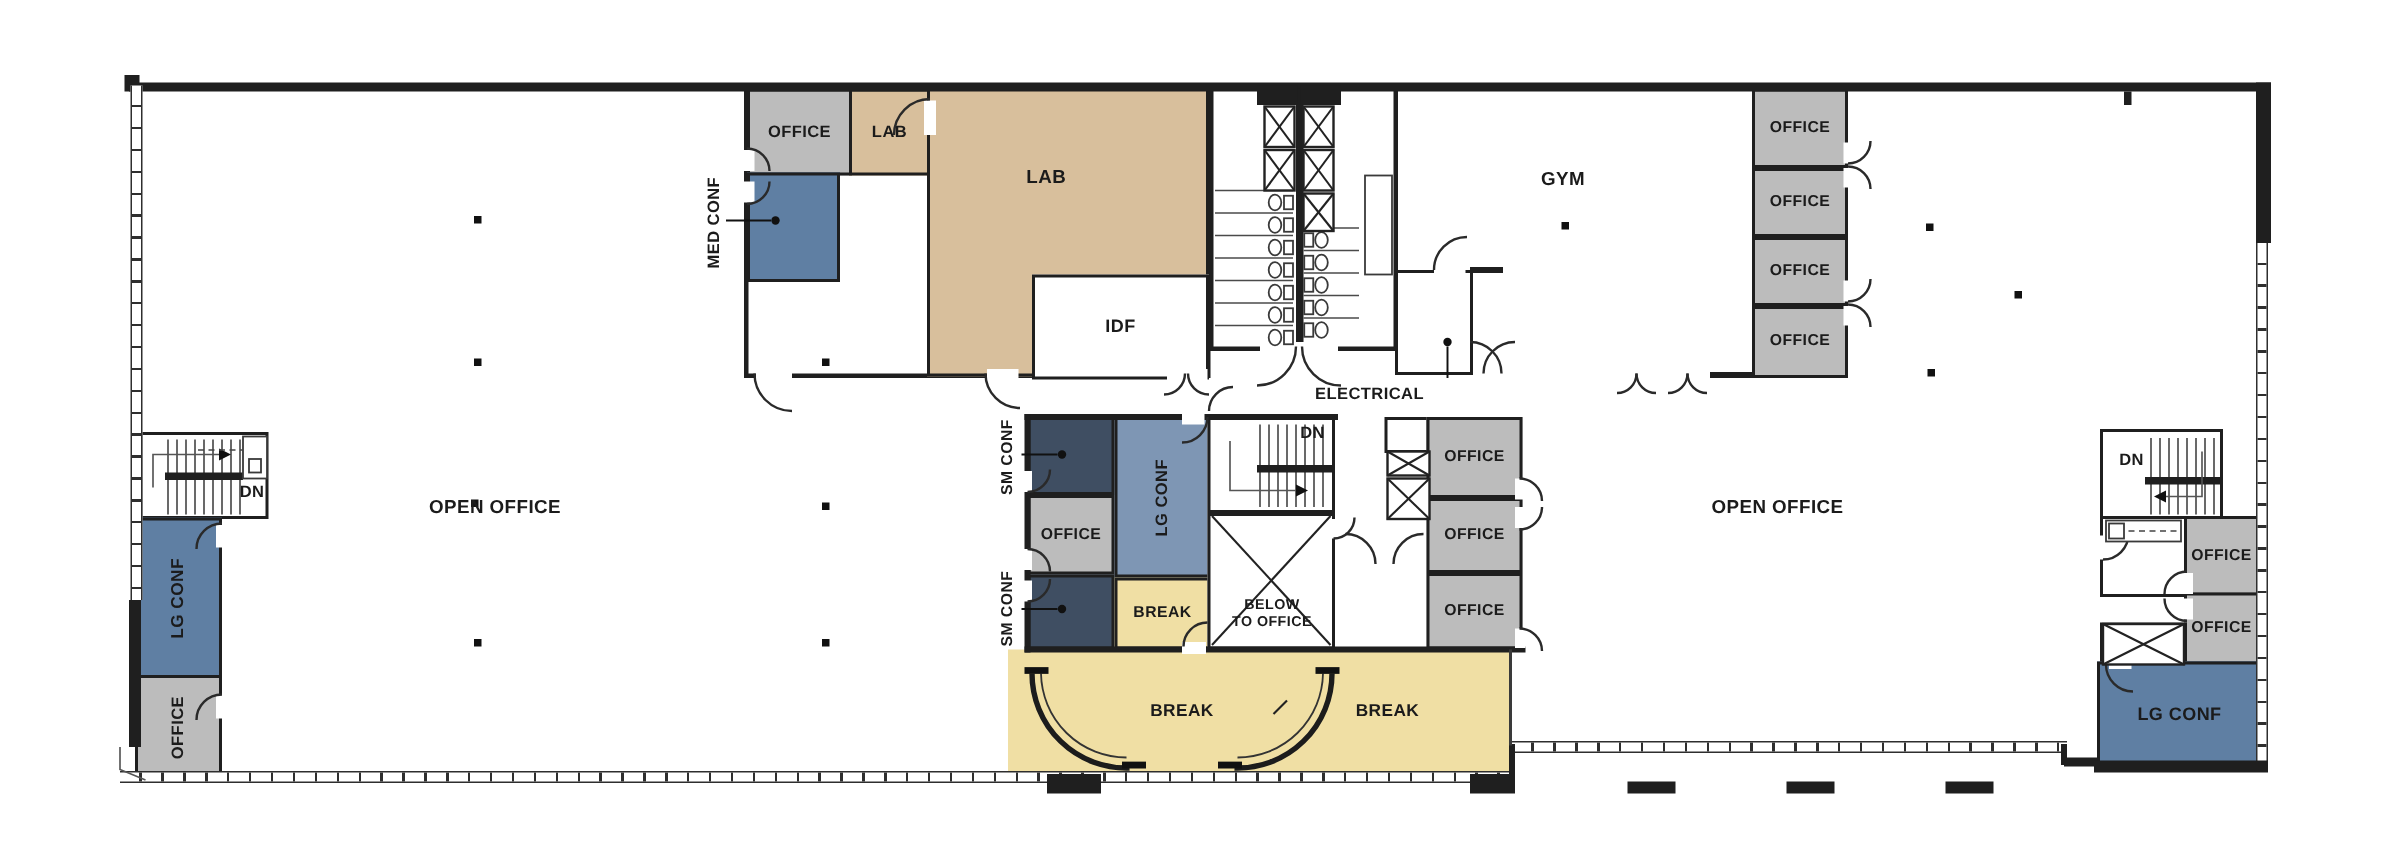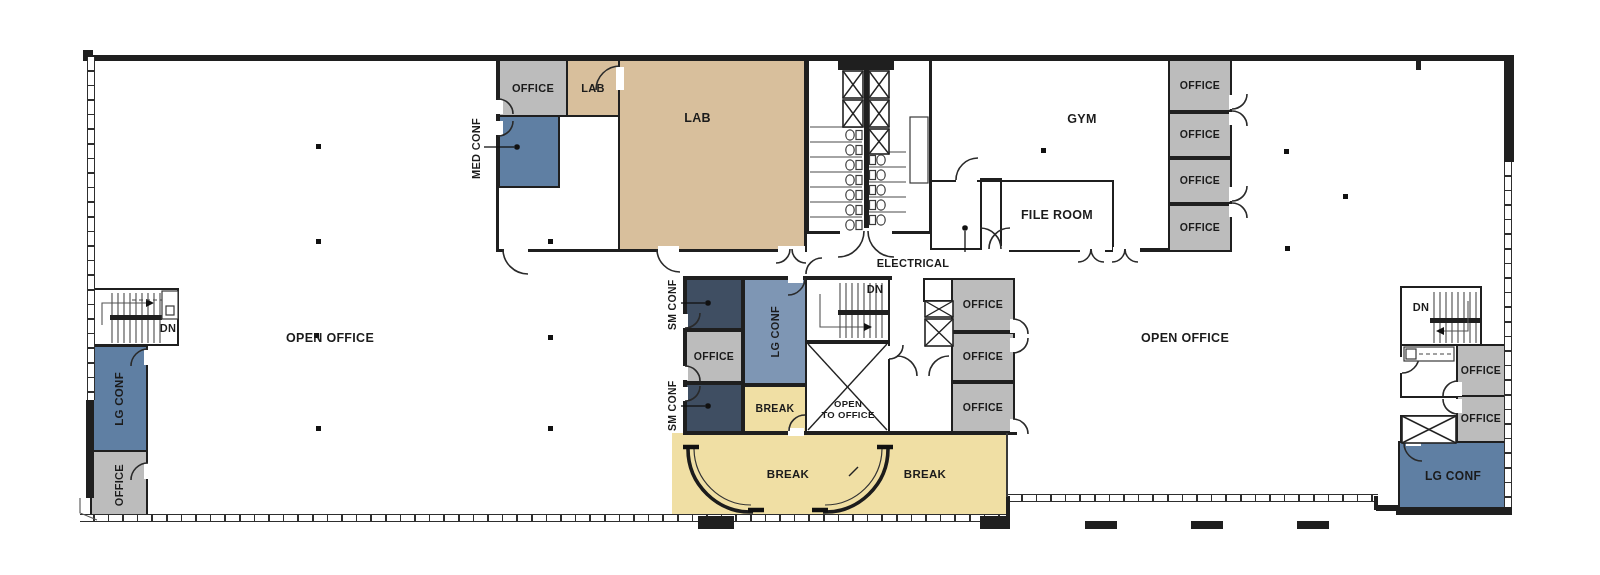--- a/index.html
+++ b/index.html
@@ -68,33 +68,33 @@
   <div class="outline" style="left:496px;top:57px;width:311px;height:195px;"></div>
   <div class="room c-office" style="left:498px;top:59px;width:70px;height:58px;">
     <span class="lbl fs11">OFFICE</span>
     </div>
   <div class="room c-lab" style="left:566px;top:59px;width:54px;height:58px;">
     <span class="lbl fs11">LAB</span>
     </div>
   <div class="room c-conf" style="left:498px;top:115px;width:62px;height:73px;"></div>
   <div class="room c-lab" style="left:618px;top:57px;width:188px;height:194px;"></div>
   <div class="flabel fs125" style="left:650px;top:110px;width:95px;height:17px;">LAB</div>
+  <div class="room" style="left:688px;top:183px;width:118px;height:70px;background:#fff;">
+    <span class="lbl fs12">IDF</span>
+    </div>
   <div class="flabel fs11 vert" style="left:468px;top:96px;width:17px;height:104px;">MED CONF</div>
 
   <div class="outline" style="left:806px;top:57px;width:126px;height:177px;"></div>
   <div class="wall" style="left:864px;top:59px;width:5px;height:175px;"></div>
   <div class="wall" style="left:838px;top:57px;width:27px;height:13px;"></div>
   <div class="wall" style="left:867px;top:57px;width:27px;height:13px;"></div>
 
-  <div class="flabel fs125" style="left:1040px;top:111px;width:84px;height:16px;">GYM</div>
+  <div class="flabel fs125" style="left:1000px;top:111px;width:84px;height:16px;">GYM</div>
   <div class="room" style="left:930px;top:180px;width:52px;height:70px;background:#fff;"></div>
   <div class="wall" style="left:980px;top:178px;width:22px;height:4px;"></div>
-  <div class="room" style="left:1000px;top:180px;width:114px;height:72px;background:#fff;">
-    <span class="lbl fs125">FILE ROOM</span>
-    </div>
   <div class="flabel fs11" style="left:865px;top:256px;width:96px;height:15px;">ELECTRICAL</div>
   <div class="wall" style="left:1140px;top:248px;width:30px;height:4px;"></div>
 
   <div class="room c-office" style="left:1168px;top:59px;width:64px;height:53px;">
     <span class="lbl fs10">OFFICE</span>
     </div>
   <div class="room c-office" style="left:1168px;top:112px;width:64px;height:46px;">
     <span class="lbl fs10">OFFICE</span>
     </div>
   <div class="room c-office" style="left:1168px;top:158px;width:64px;height:46px;">
@@ -114,21 +114,21 @@
   <div class="room c-sm" style="left:685px;top:383px;width:58px;height:50px;"></div>
   <div class="room c-confl" style="left:743px;top:278px;width:64px;height:107px;">
     <span class="lbl fs11 vert">LG CONF</span>
     </div>
   <div class="room c-break" style="left:743px;top:385px;width:64px;height:48px;border:2.5px solid var(--wall,#1f1f1f);">
     <span class="lbl fs10">BREAK</span>
     </div>
   <div class="room" style="left:805px;top:276px;width:85px;height:66px;background:#fff;"></div>
   <div class="room" style="left:805px;top:342px;width:85px;height:91px;background:#fff;"></div>
   <div class="flabel" style="left:812px;top:396px;width:72px;height:28px;flex-direction:column;font-size:9.5px;">
-    <span>OPEN</span>
+    <span>BELOW</span>
     <span>TO OFFICE</span>
     </div>
   <div class="flabel fs11" style="left:860px;top:282px;width:30px;height:14px;">DN</div>
   <div class="flabel vert" style="left:664px;top:277px;width:16px;height:56px;font-size:10.5px;">SM CONF</div>
   <div class="flabel vert" style="left:664px;top:378px;width:16px;height:56px;font-size:10.5px;">SM CONF</div>
 
   <div class="room" style="left:923px;top:278px;width:30px;height:24px;background:#fff;"></div>
   <div class="room c-office" style="left:951px;top:278px;width:64px;height:54px;">
     <span class="lbl fs10">OFFICE</span>
     </div>

